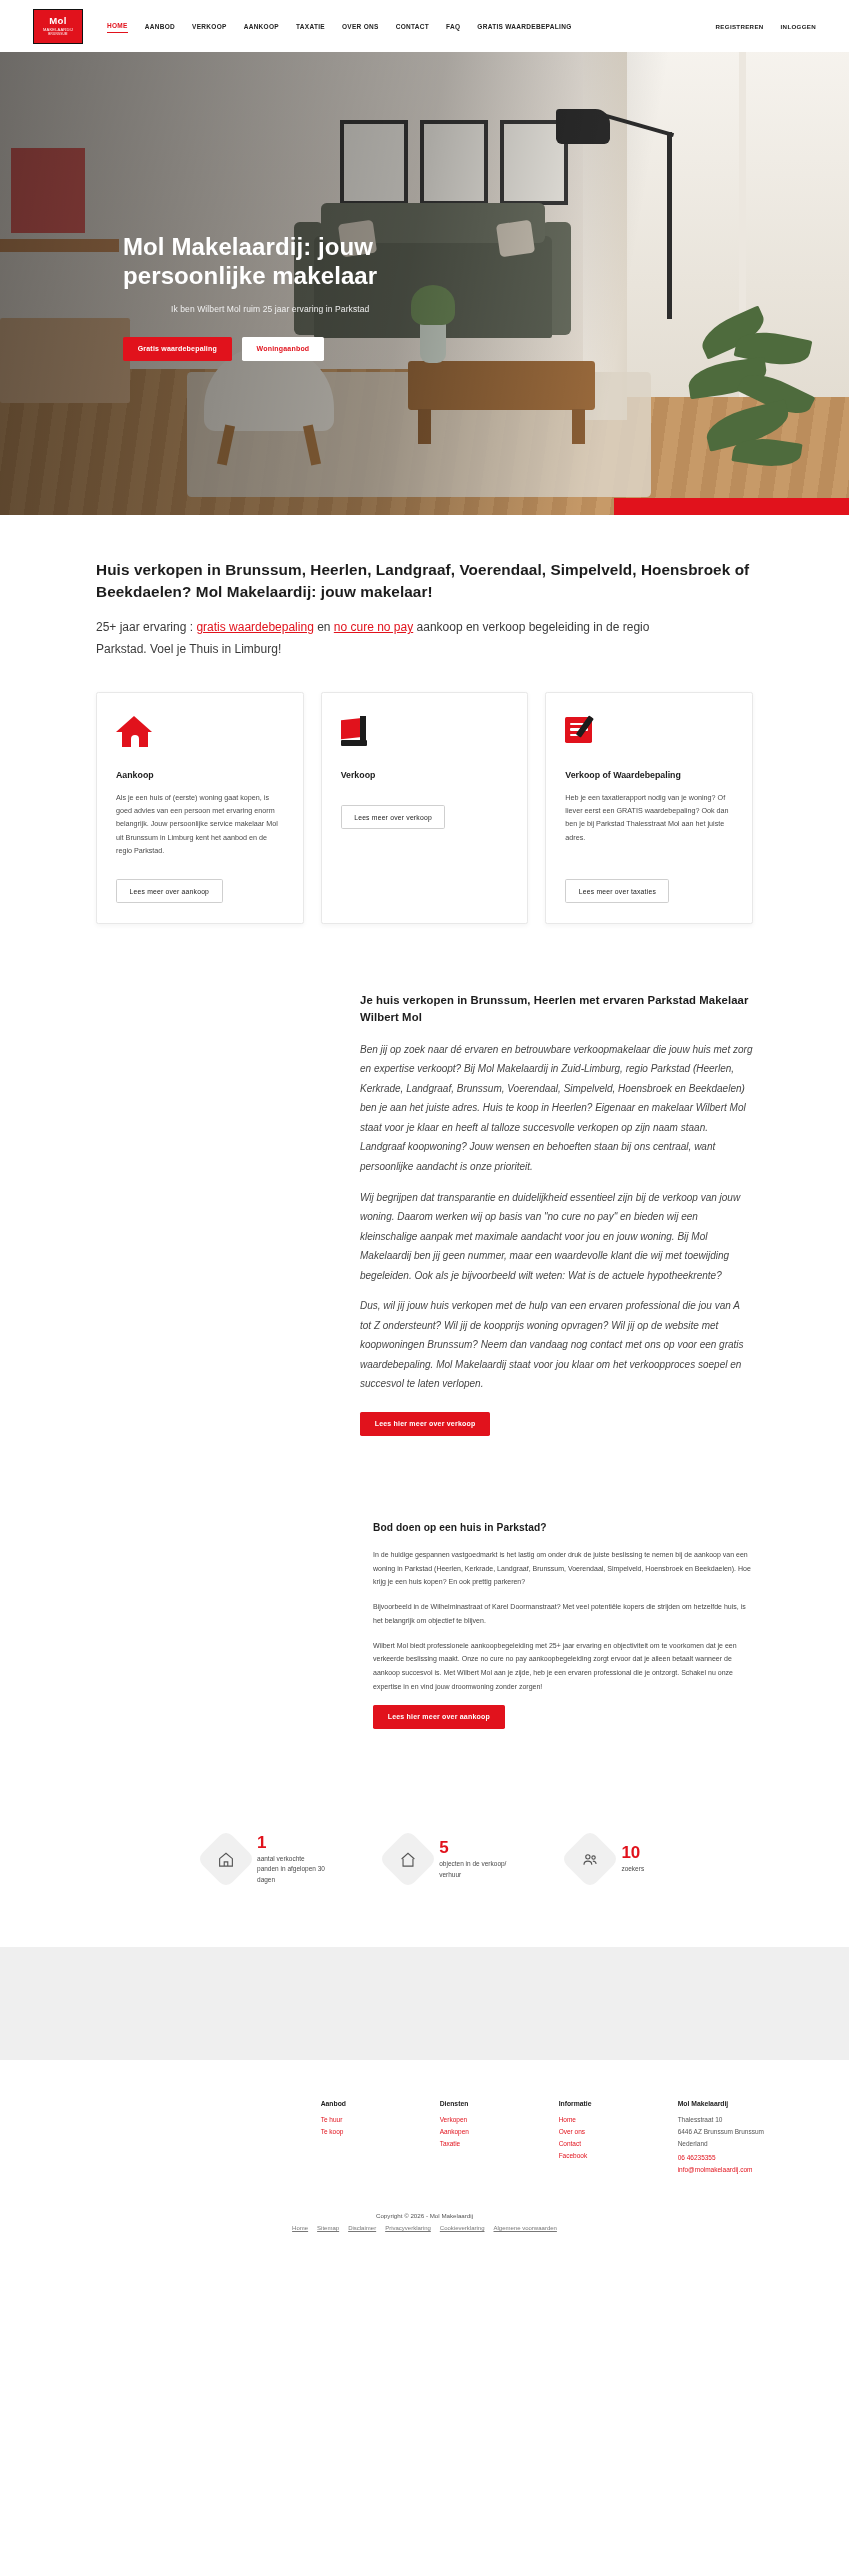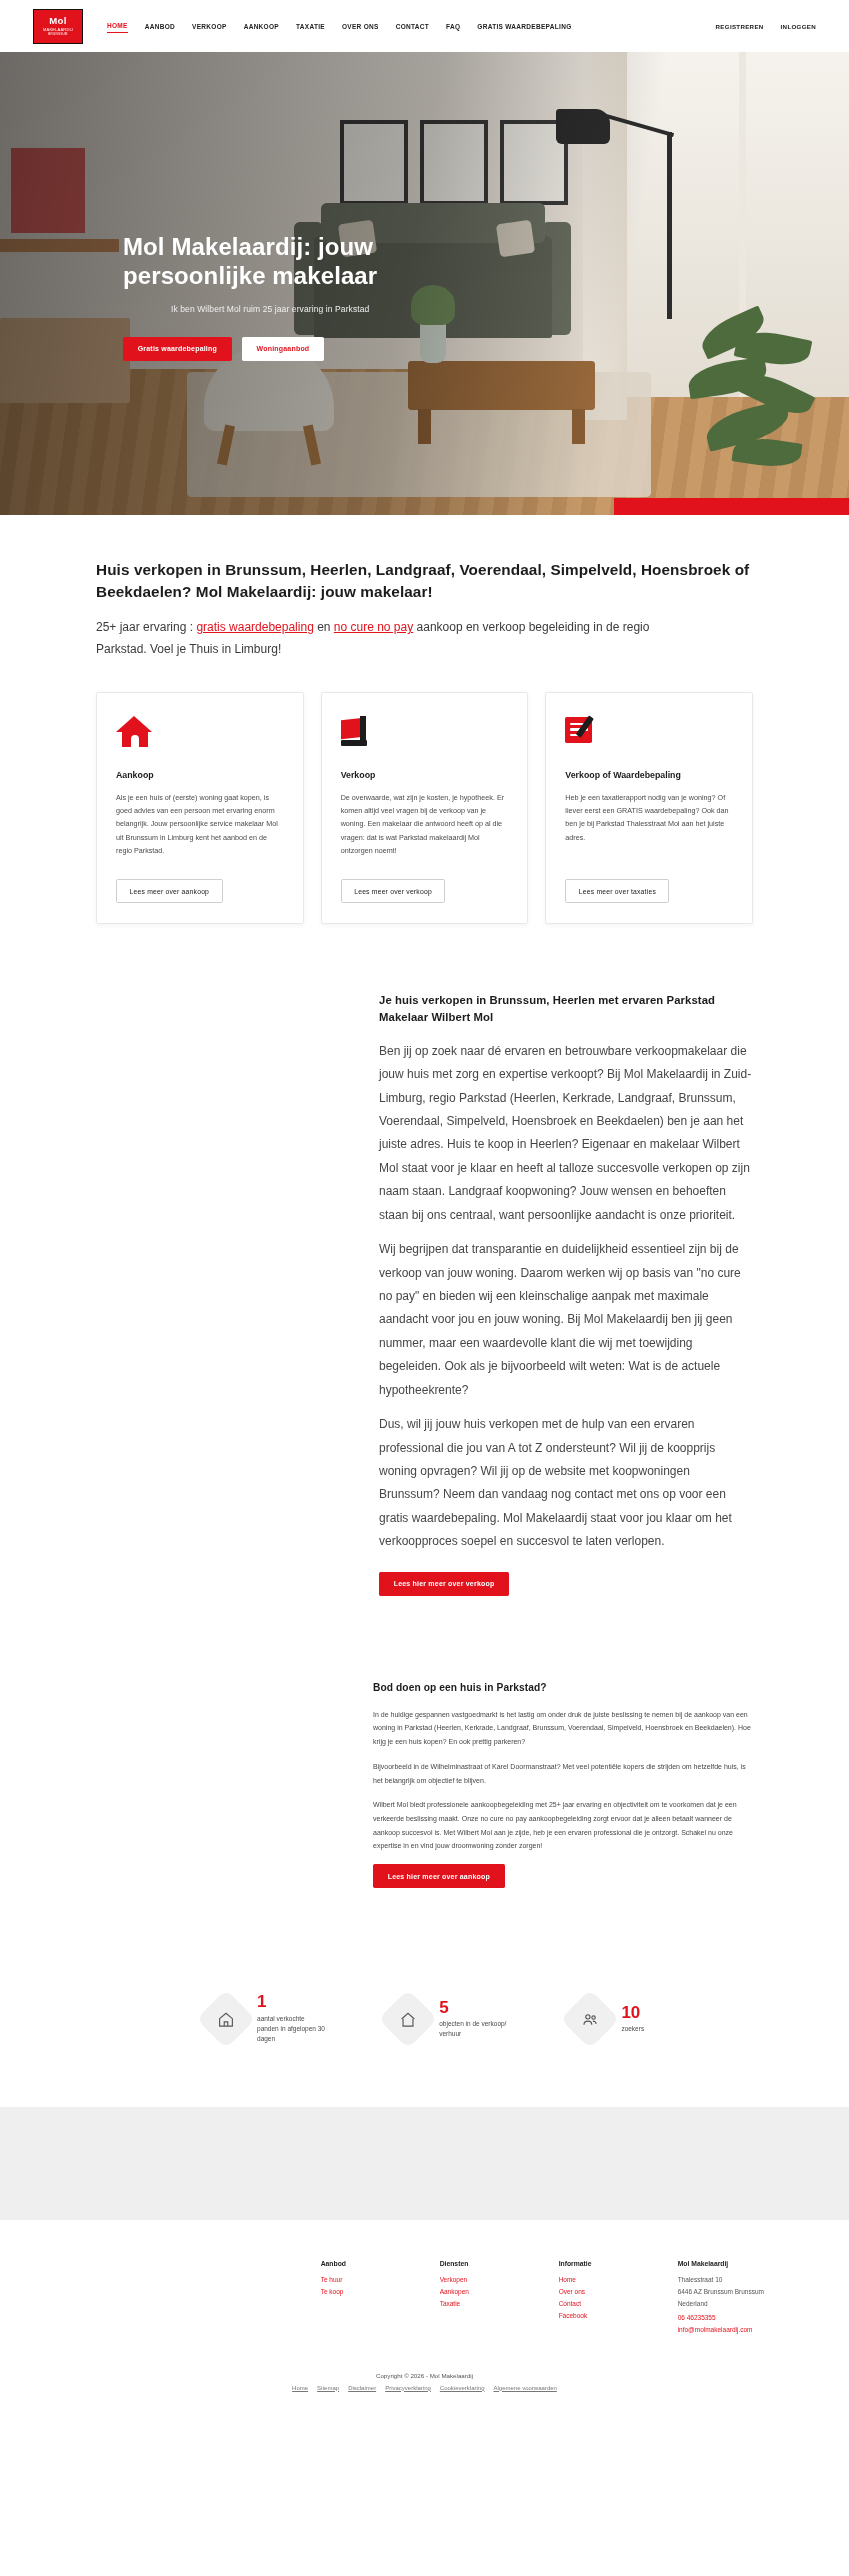--- a/index.html
+++ b/index.html
@@ -171,25 +171,25 @@
   .ico-doc i { position:absolute; left:4.5px; height:2.3px; background:#fff; border-radius:1.1px; }
   .ico-doc i:nth-child(1){ top:5.7px; width:18px;}
   .ico-doc i:nth-child(2){ top:11.3px; width:18px;}
   .ico-doc i:nth-child(3){ top:17px; width:11.3px;}
   .ico-pen { position:absolute; left:17px; top:0px; width:5.7px; height:22.6px; background:#1c1c1c; transform: rotate(35deg); border-radius:1.1px;}
   .card h3 { font-size: 8.8px; color: #1c1c1c; margin-bottom: 10.2px; }
   .card p { font-size: 7.2px; line-height: 1.85; color: #4a4a4a; flex: 1; }
   .card .btn { align-self: flex-start; margin-top: 14.7px; background: #fff; color: #222; border: 0.6px solid #cfcfcf; font-weight: normal; font-size: 6.8px; padding: 7.4px 12.5px; }
 
   
-  .block { margin-top: 68px; display: flex; gap: 40px; }
+  .block { margin-top: 68px; display: flex; gap: 21px; }
   .block .left { width: 243px; flex: none; }
   .block .right { flex: 1; }
   .block h2 { font-size: 11.3px; line-height: 1.5; color: #1c1c1c; }
-  .block p { font-size: 12px; line-height: 1.95; color: #464646; margin-bottom: 11.3px; }
+  .block p { font-size: 10px; line-height: 1.95; color: #464646; margin-bottom: 11.3px; font-style: italic; }
   .block .btn-red { margin-top: 6.8px; }
 
   .block2 { margin-top: 85px; display: flex; gap: 34px; }
   .block2 .left { width: 243px; flex: none; }
   .block2 .right { flex: 1; }
   .block2 h2 { font-size: 10.2px; color: #1c1c1c; }
   .block2 p { font-size: 7px; line-height: 1.95; color: #464646; margin-bottom: 11.3px; }
 
   
   .facts { margin-top: 105px; text-align: center; }
@@ -315,21 +315,20 @@
       <a href="#" class="btn">Lees meer over aankoop</a>
     </div>
 
     <div class="card">
       <div class="card-icon">
         <span class="ico-sold-a"></span>
           <span class="ico-sold-b"></span>
           <span class="ico-sold-c"></span>
       </div>
       <h3>Verkoop</h3>
-      <p>De overwaarde, wat zijn je kosten, je hypotheek. Er komen altijd veel vragen bij de verkoop van je woning. Een makelaar die antwoord heeft op al die vragen: dat is wat Parkstad makelaardij Mol ontzorgen noemt!</p>
       <a href="#" class="btn">Lees meer over verkoop</a>
     </div>
 
     <div class="card">
       <div class="card-icon">
         <span class="ico-doc">
             <i></i>
             <i></i>
             <i></i>
           </span>

